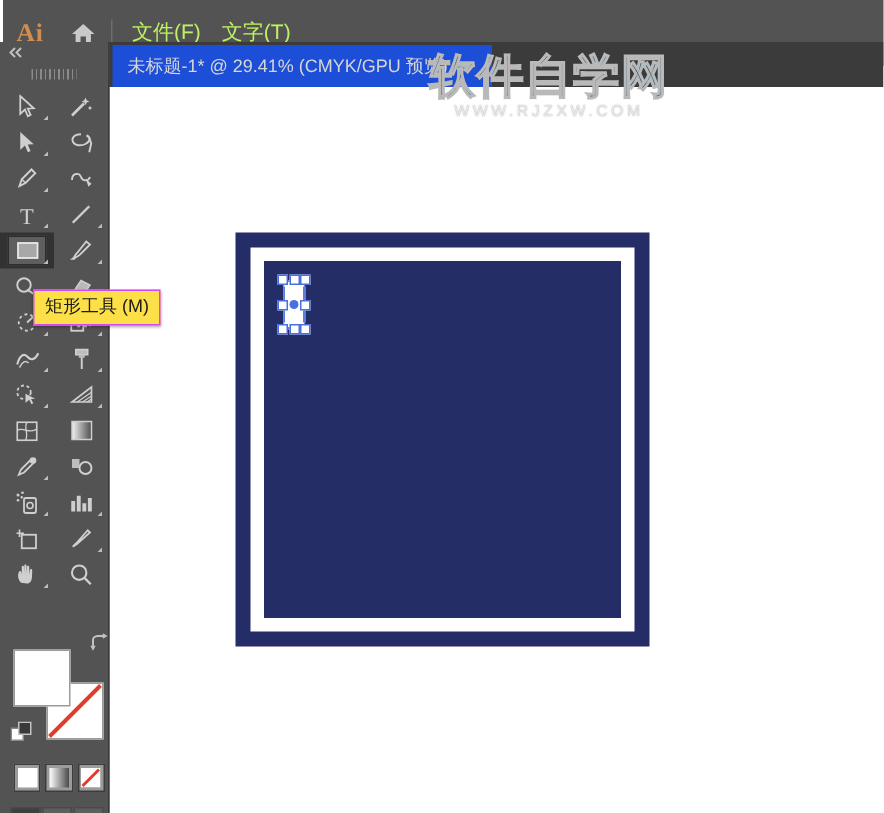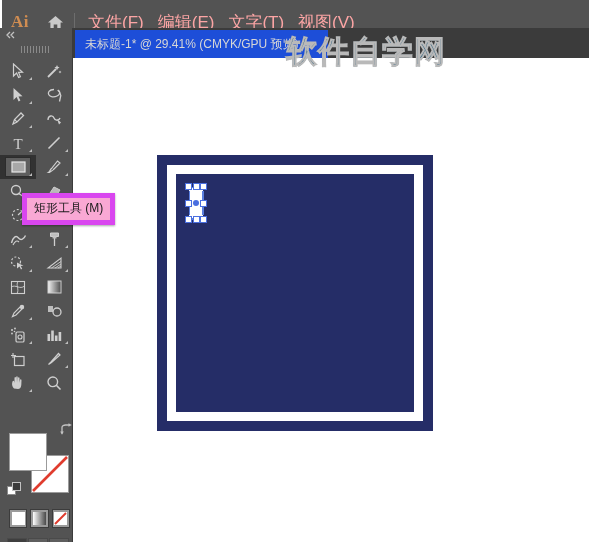--- a/index.html
+++ b/index.html
@@ -22,21 +22,21 @@
     font-weight: bold; letter-spacing: .5px; font-family: "Liberation Serif", serif;
   }
   .home-btn {
     width: 34px; height: 28px; display: flex; align-items: center; justify-content: center;
   }
   .menu-sep {
     width: 1px; height: 18px; background: #6d6d6d; margin: 0 6px 0 2px;
   }
   .menu-items { display: flex; align-items: center; }
   .menu-item {
-    color: #fca5a5; font-size: 17px; padding: 4px 7px; white-space: nowrap;
+    color: #bef264; font-size: 14px; padding: 4px 7px; white-space: nowrap;
   }
 
   
   .tabstrip {
     position: absolute; left: 0; top: 28px; width: 589px; height: 30px;
     background: #3b3b3b;
   }
   .doc-tab {
     position: absolute; left: 75px; top: 2px; height: 28px;
     background: #1d4ed8; display: flex; align-items: center;
@@ -80,21 +80,21 @@
   .tool svg { display: block; }
   .tool .corner {
     position: absolute; right: 4px; bottom: 3px;
     width: 0; height: 0; border-left: 3px solid transparent;
     border-bottom: 3px solid #bdbdbd;
   }
 
   
   .tooltip {
     position: absolute; left: 22px; top: 193px;
-    background: #f9a8d4; border: 5px solid #d946ef;
+    background: #fde047; border: 1px solid #d946ef;
     padding: 2px 7px 3px 7px; font-size: 12px; color: #1a1a1a;
     white-space: nowrap; z-index: 40; box-shadow: 0 1px 2px rgba(0,0,0,.35);
   }
 
   
   .color-area { position: absolute; left: 0; top: 380px; width: 73px; }
   .fillstroke { position: relative; width: 62px; height: 62px; margin: 25px 0 0 9px; }
   .sw-fill {
     position: absolute; left: 0; top: 0; width: 38px; height: 38px;
     background: #ffffff; border: 1px solid #9b9b9b; z-index: 2;
@@ -177,23 +177,21 @@
   <div class="menubar">
     <div class="ai-logo">Ai</div>
     <div class="home-btn">
       <svg width="17" height="15" viewBox="0 0 17 15">
         <path d="M8.5 1 L16 7.6 L13.6 7.6 L13.6 14 L10.3 14 L10.3 9.4 L6.7 9.4 L6.7 14 L3.4 14 L3.4 7.6 L1 7.6 Z" fill="#c9c9c9"></path>
       </svg>
     </div>
     <div class="menu-sep"></div>
     <div class="menu-items">
       <div class="menu-item">文件(F)</div>
-      <div class="menu-item">编辑(E)</div>
       <div class="menu-item">文字(T)</div>
-      <div class="menu-item">视图(V)</div>
     </div>
   </div>
 
   <div class="tabstrip">
     <div class="doc-tab">
       <span class="doc-tab-title">未标题-1* @ 29.41% (CMYK/GPU 预览)</span>
       <span class="doc-tab-close">×</span>
     </div>
   </div>
 
@@ -503,15 +501,16 @@
         </div>
       </div>
 
     </div>
   </div>
 
   <div class="tooltip">矩形工具 (M)</div>
 
   <div class="watermark">
     <div class="wm-main">软件自学网</div>
+    <div class="wm-sub">WWW.RJZXW.COM</div>
   </div>
 
 </div>
 
 </body></html>

